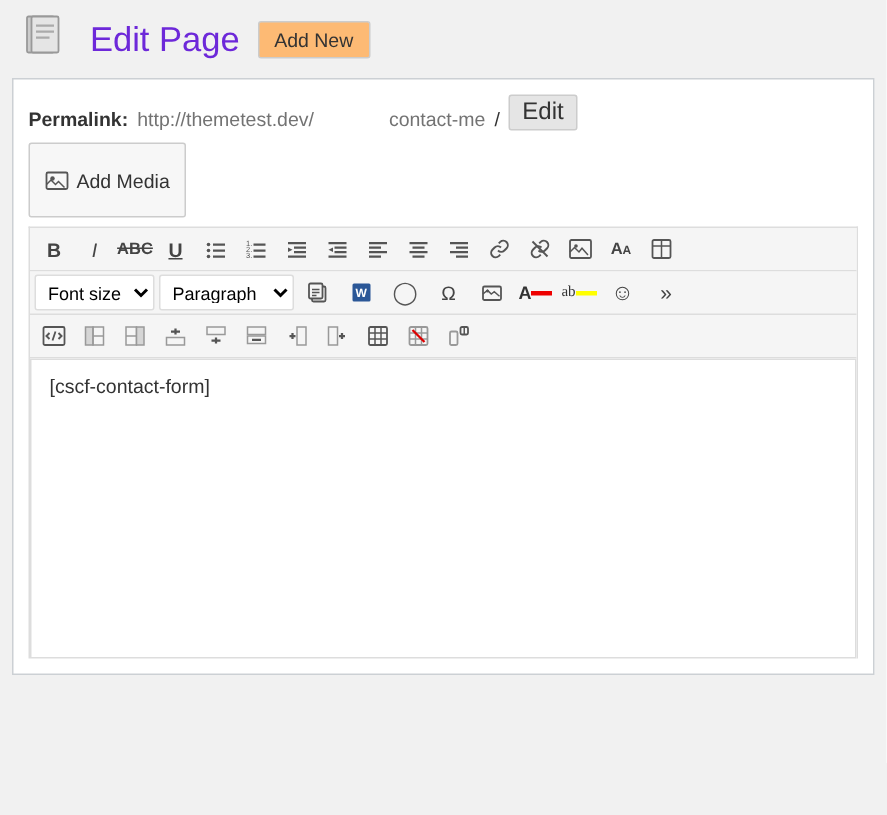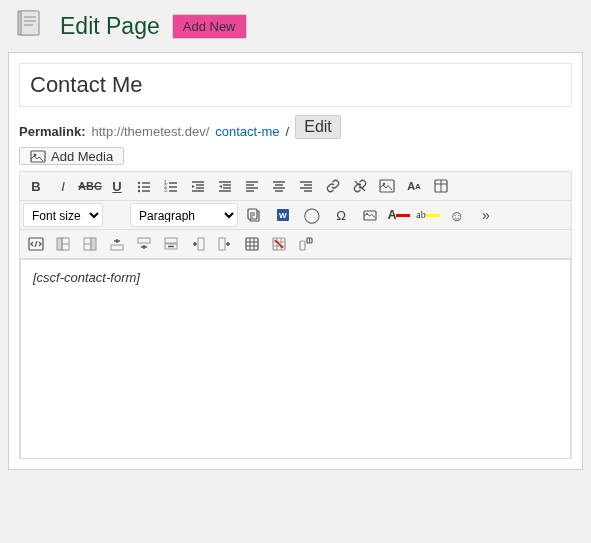--- a/index.html
+++ b/index.html
@@ -24,25 +24,25 @@
       display: flex;
       align-items: center;
       justify-content: center;
       font-size: 28px;
       color: #555;
     }
 
     .page-title {
       font-size: 23px;
       font-weight: 400;
-      color: #14532d;
+      color: #6d28d9;
     }
 
     .add-new-btn {
-      background: #ec4899;
+      background: #fdba74;
       border: 1px solid #ccc;
       border-radius: 2px;
       padding: 4px 10px;
       font-size: 13px;
       cursor: pointer;
       color: #333;
     }
 
     .editor-container {
       background: #fff;
@@ -65,39 +65,39 @@
     .permalink-row {
       display: flex;
       align-items: flex-end;
       font-size: 13px;
       margin-bottom: 8px;
       gap: 6px;
       flex-wrap: wrap;
     }
     .permalink-label { font-weight: 600; }
     .permalink-base { color: #737373; }
-    .permalink-slug { color: #0369a1; }
+    .permalink-slug { color: #737373; margin-left: 44px; }
     .permalink-btn {
       background: #e5e5e5;
       border: 1px solid #ccc;
       border-radius: 2px;
       padding: 2px 8px;
       font-size: 16px;
       cursor: pointer;
       color: #333;
     }
 
     .add-media-btn {
       display: flex;
       align-items: center;
       gap: 5px;
       background: #f7f7f7;
       border: 1px solid #ccc;
       border-radius: 2px;
-      padding: 0 10px;
+      padding: 16px 10px;
       font-size: 13px;
       cursor: pointer;
       color: #333;
       margin-bottom: 6px;
     }
 
     .toolbar-wrap {
       border: 1px solid #ddd;
       border-bottom: none;
     }
@@ -137,21 +137,20 @@
       cursor: pointer;
     }
 
     .editor-body {
       border: 1px solid #ddd;
       min-height: 200px;
       background: #fff;
       padding: 10px 12px;
       font-size: 13px;
       color: #333;
-      font-style: italic;
     }
 
     .tb-bold { font-weight: bold; font-size: 13px; }
     .tb-italic { font-style: italic; font-size: 13px; }
     .tb-strike { text-decoration: line-through; font-size: 12px; }
     .tb-underline { text-decoration: underline; font-size: 13px; }
 
     
     .row2 { gap: 3px; }
   </style>
@@ -168,21 +167,20 @@
       <line x1="11" y1="16" x2="20" y2="16" stroke="#aaa" stroke-width="1.5"></line>
     </svg>
   </div>
   <h1 class="page-title">Edit Page</h1>
   <button class="add-new-btn">Add New</button>
 </div>
 
 <div class="editor-container">
 
   
-  <input type="text" class="post-title-input" value="Contact Me" style="">
 
   
   <div class="permalink-row">
     <span class="permalink-label">Permalink:</span>
     <span class="permalink-base">http://themetest.dev/</span>
       <span class="permalink-slug">contact-me</span>
       <span>/</span>
     <button class="permalink-btn">Edit</button>
   </div>
 
@@ -301,21 +299,21 @@
     <div class="toolbar-row row2">
       <select class="toolbar-select" style="width:80px;">
         <option>Font size</option>
         <option>8pt</option>
         <option>10pt</option>
         <option>12pt</option>
         <option>14pt</option>
         <option>18pt</option>
         <option>24pt</option>
       </select>
-      <select class="toolbar-select" style="width:108px;margin-left:24px;">
+      <select class="toolbar-select" style="width:90px;">
         <option>Paragraph</option>
         <option>Heading 1</option>
         <option>Heading 2</option>
         <option>Heading 3</option>
         <option>Preformatted</option>
       </select>
       <button class="tb-btn" title="Paste as Text">
         <svg width="14" height="14" viewBox="0 0 14 14">
             <rect x="3" y="3" width="9" height="10" rx="1" fill="none" stroke="#555" stroke-width="1.2"></rect>
             <rect x="1" y="1" width="9" height="10" rx="1" fill="#f5f5f5" stroke="#555" stroke-width="1.2"></rect>

